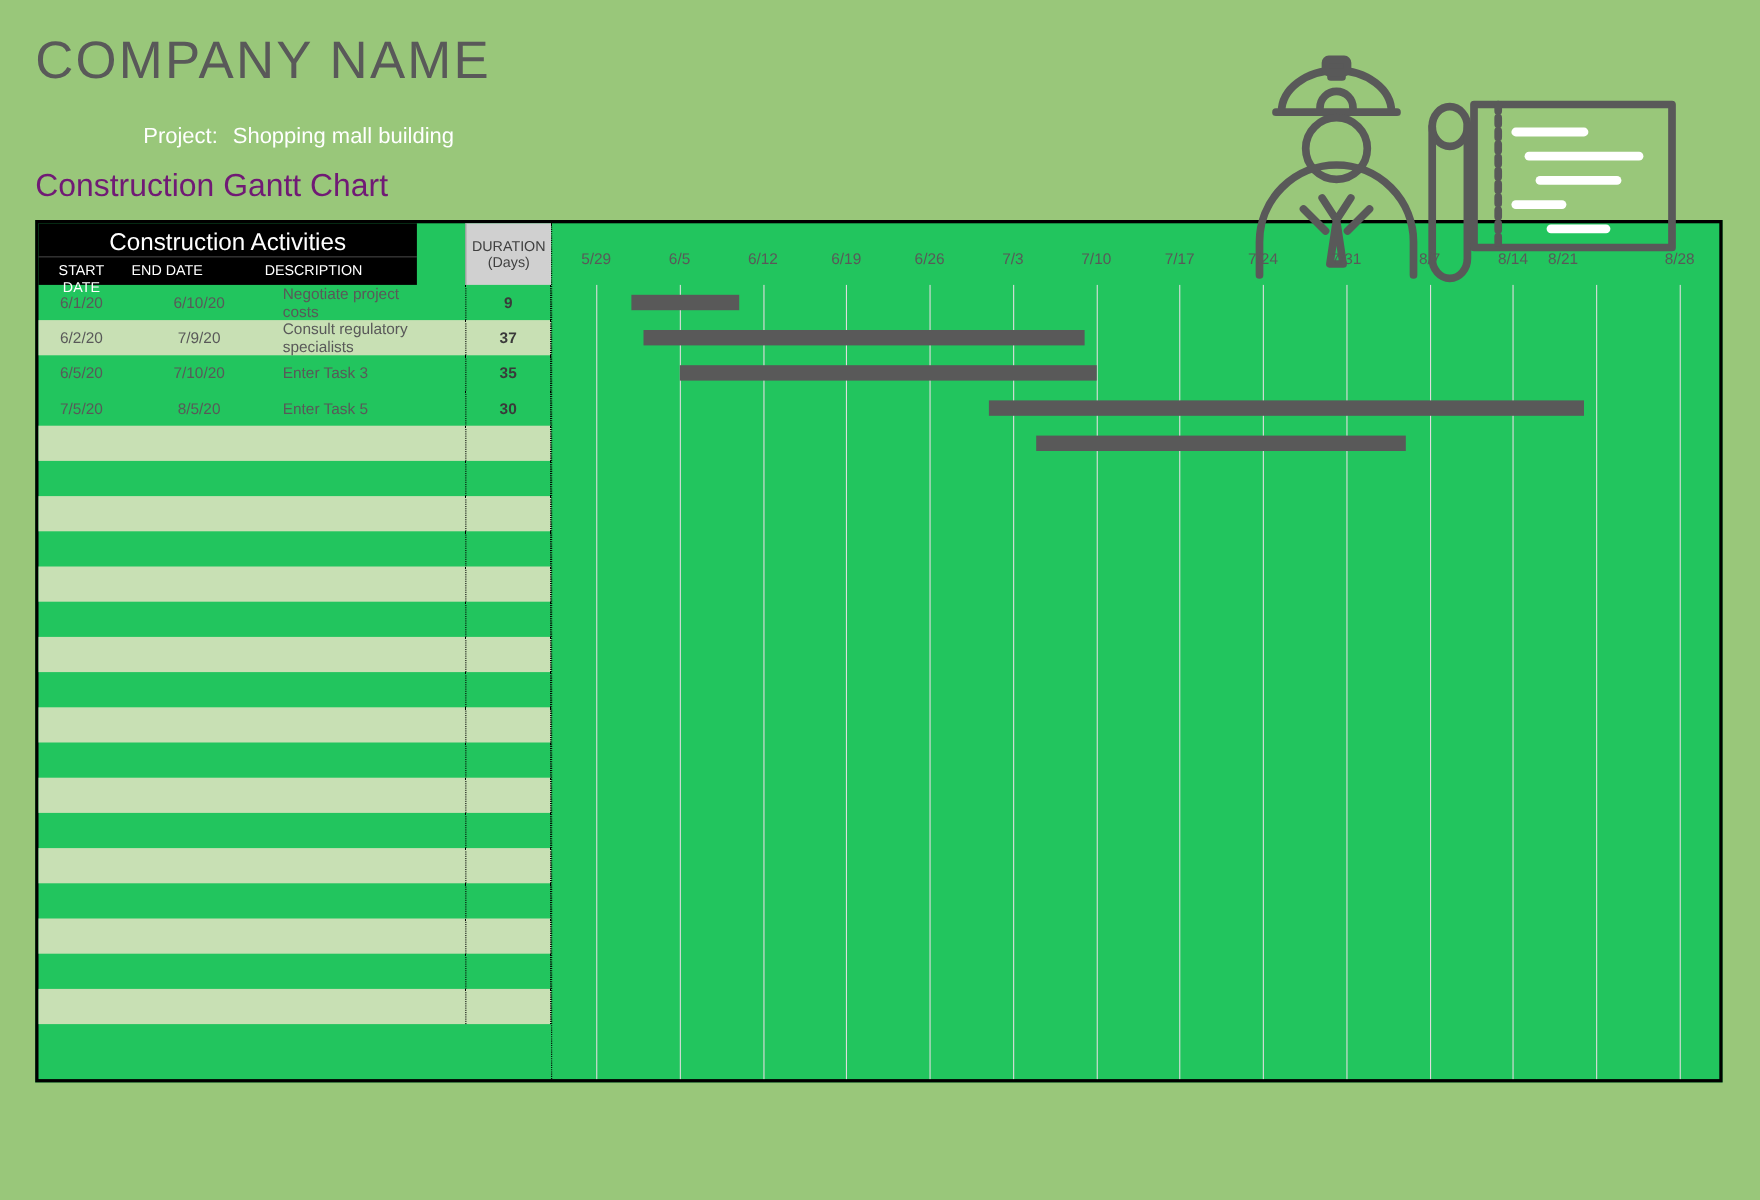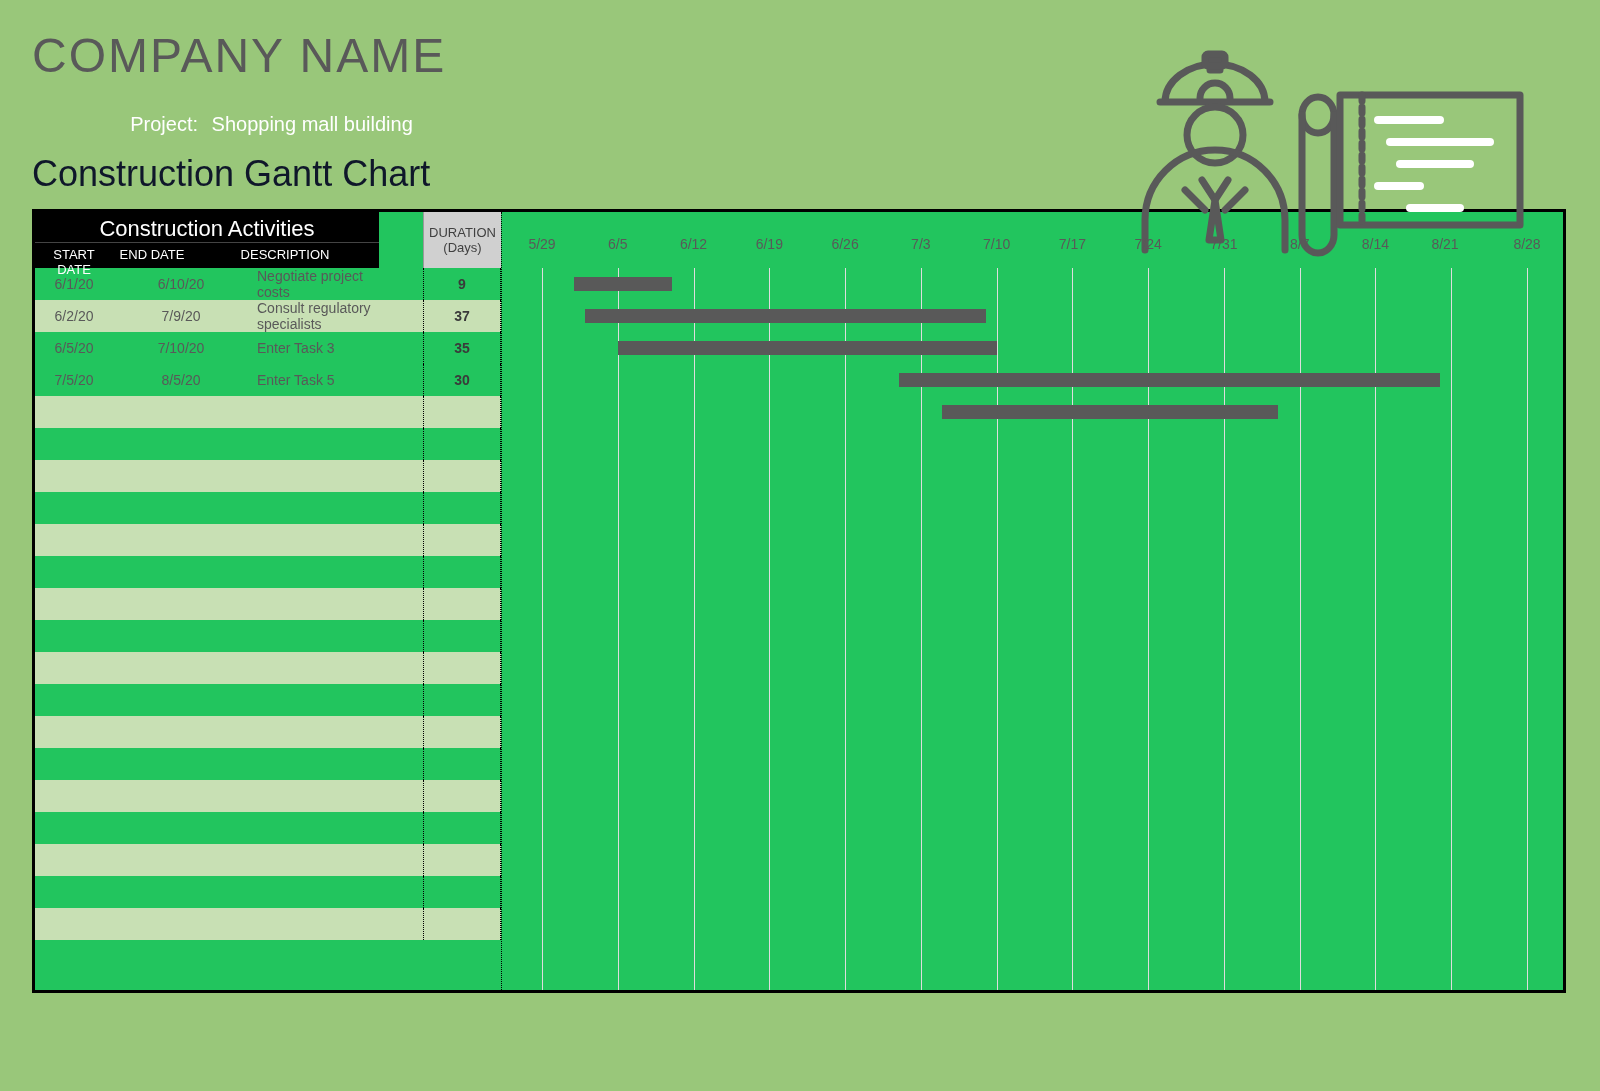--- a/index.html
+++ b/index.html
@@ -14,21 +14,21 @@
   .company-name {
     font-size: 48px;
     font-weight: 300;
     color: #595959;
     letter-spacing: 2px;
     margin-bottom: 22px;
   }
   .project-info { color: #fff; font-size: 20px; margin-left: 34px; line-height: 1.9; margin-bottom: 10px;}
   .project-info .label { display:inline-block; width: 140px; text-align: right; padding-right: 8px;}
   .project-info .site-label { font-size:16px; }
-  .chart-title { font-size: 36px; font-weight: 400; color: #0f172a; margin-top: 8px; margin-bottom: 14px;}
+  .chart-title { font-size: 29px; font-weight: 400; color: #701a75; margin-top: 8px; margin-bottom: 14px;}
   
   .logo { position:absolute; top: 40px; right: 70px; }
   
   .panel {
     background:#22c55e;
     border:3px solid #000;
     width: 1534px;
     height: 784px;
     display:flex;
   }
@@ -306,21 +306,21 @@
         <div class="tick-label" style="left: 191.538px;">6/12</div>
         <div class="tick-label" style="left: 267.308px;">6/19</div>
         <div class="tick-label" style="left: 343.077px;">6/26</div>
         <div class="tick-label" style="left: 418.846px;">7/3</div>
         <div class="tick-label" style="left: 494.615px; text-align: center;">7/10</div>
         <div class="tick-label" style="left: 570.385px;">7/17</div>
         <div class="tick-label" style="left: 646.154px;">7/24</div>
         <div class="tick-label" style="left: 721.923px;">7/31</div>
         <div class="tick-label" style="left: 797.692px;">8/7</div>
         <div class="tick-label" style="left: 873.462px;">8/14</div>
-        <div class="tick-label" style="left: 943px;">8/21</div>
+        <div class="tick-label" style="left: 919px;">8/21</div>
         <div class="tick-label" style="left: 1025px;">8/28</div>
       </div>
     <div id="gridlines">
         <div class="gridline" style="left: 40px;"></div>
         <div class="gridline" style="left: 115.769px;"></div>
         <div class="gridline" style="left: 191.538px;"></div>
         <div class="gridline" style="left: 267.308px;"></div>
         <div class="gridline" style="left: 343.077px;"></div>
         <div class="gridline" style="left: 418.846px;"></div>
         <div class="gridline" style="left: 494.615px;"></div>

